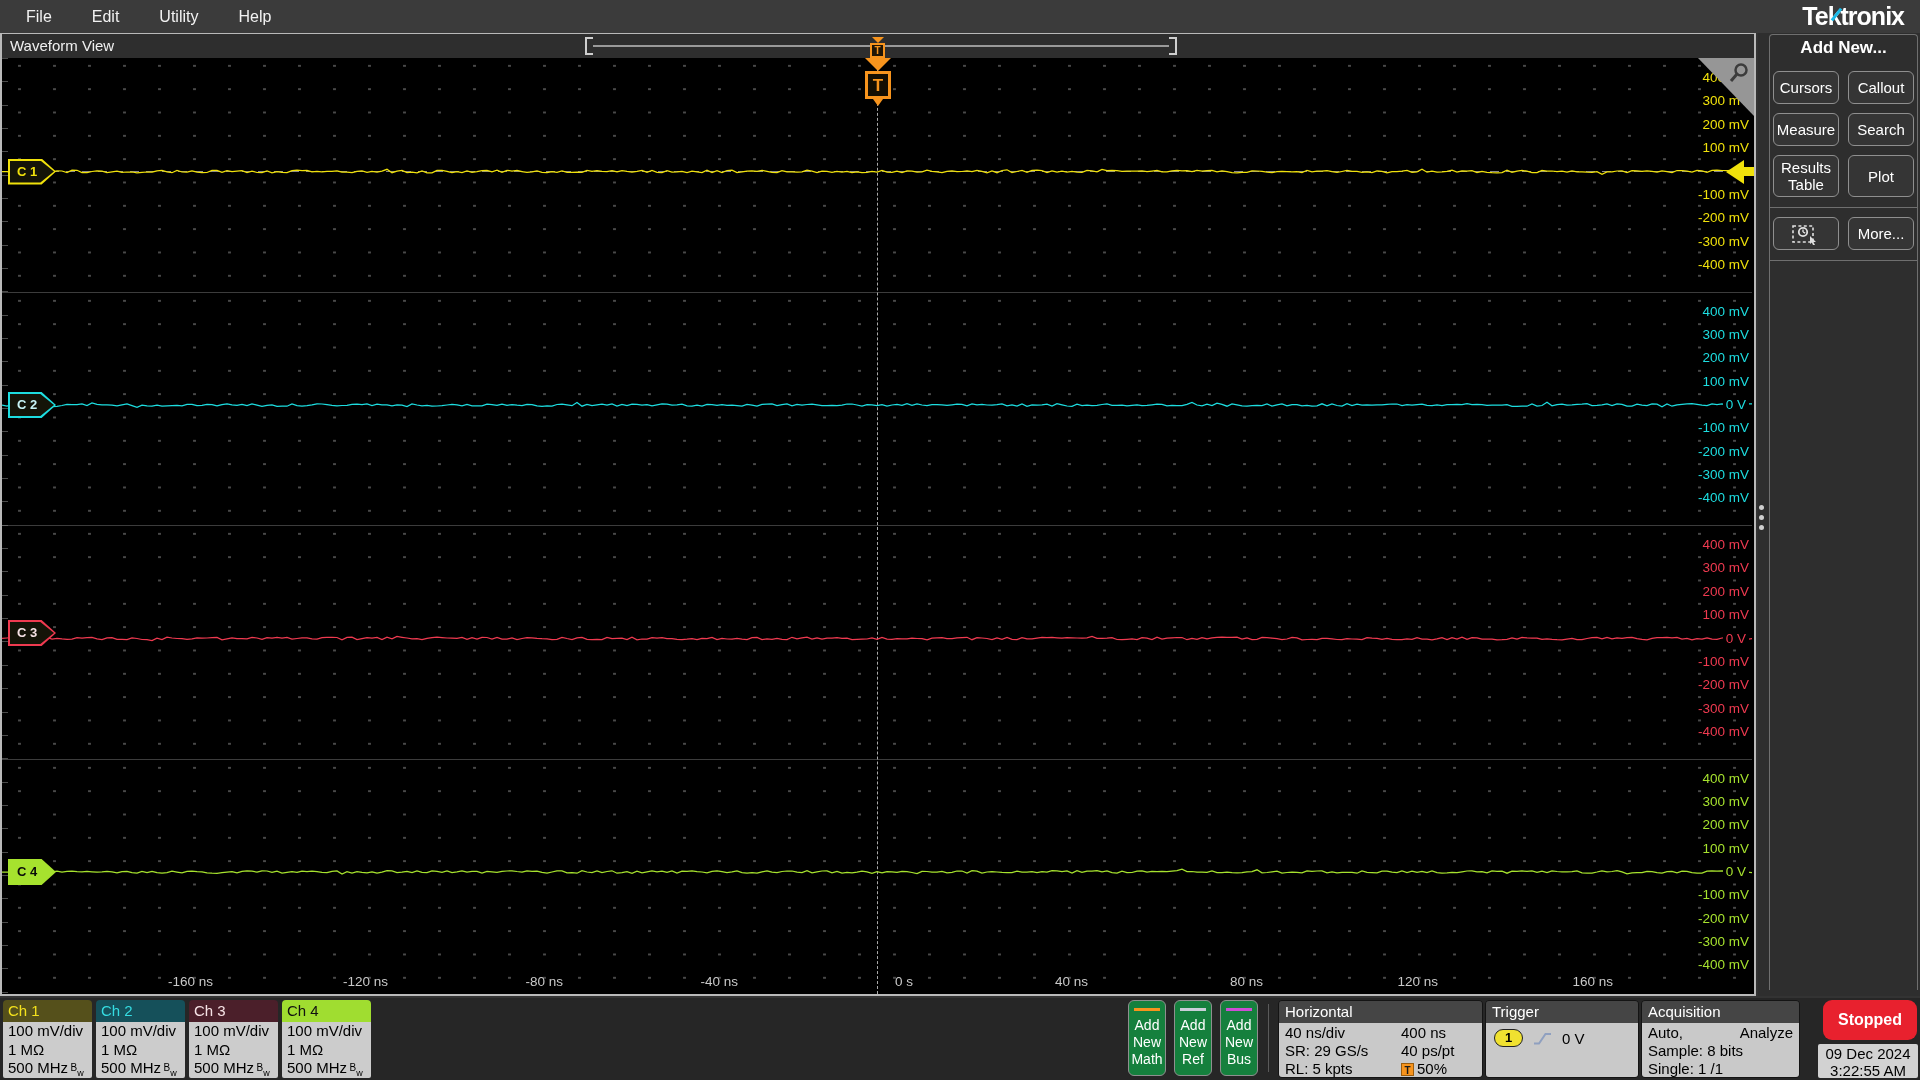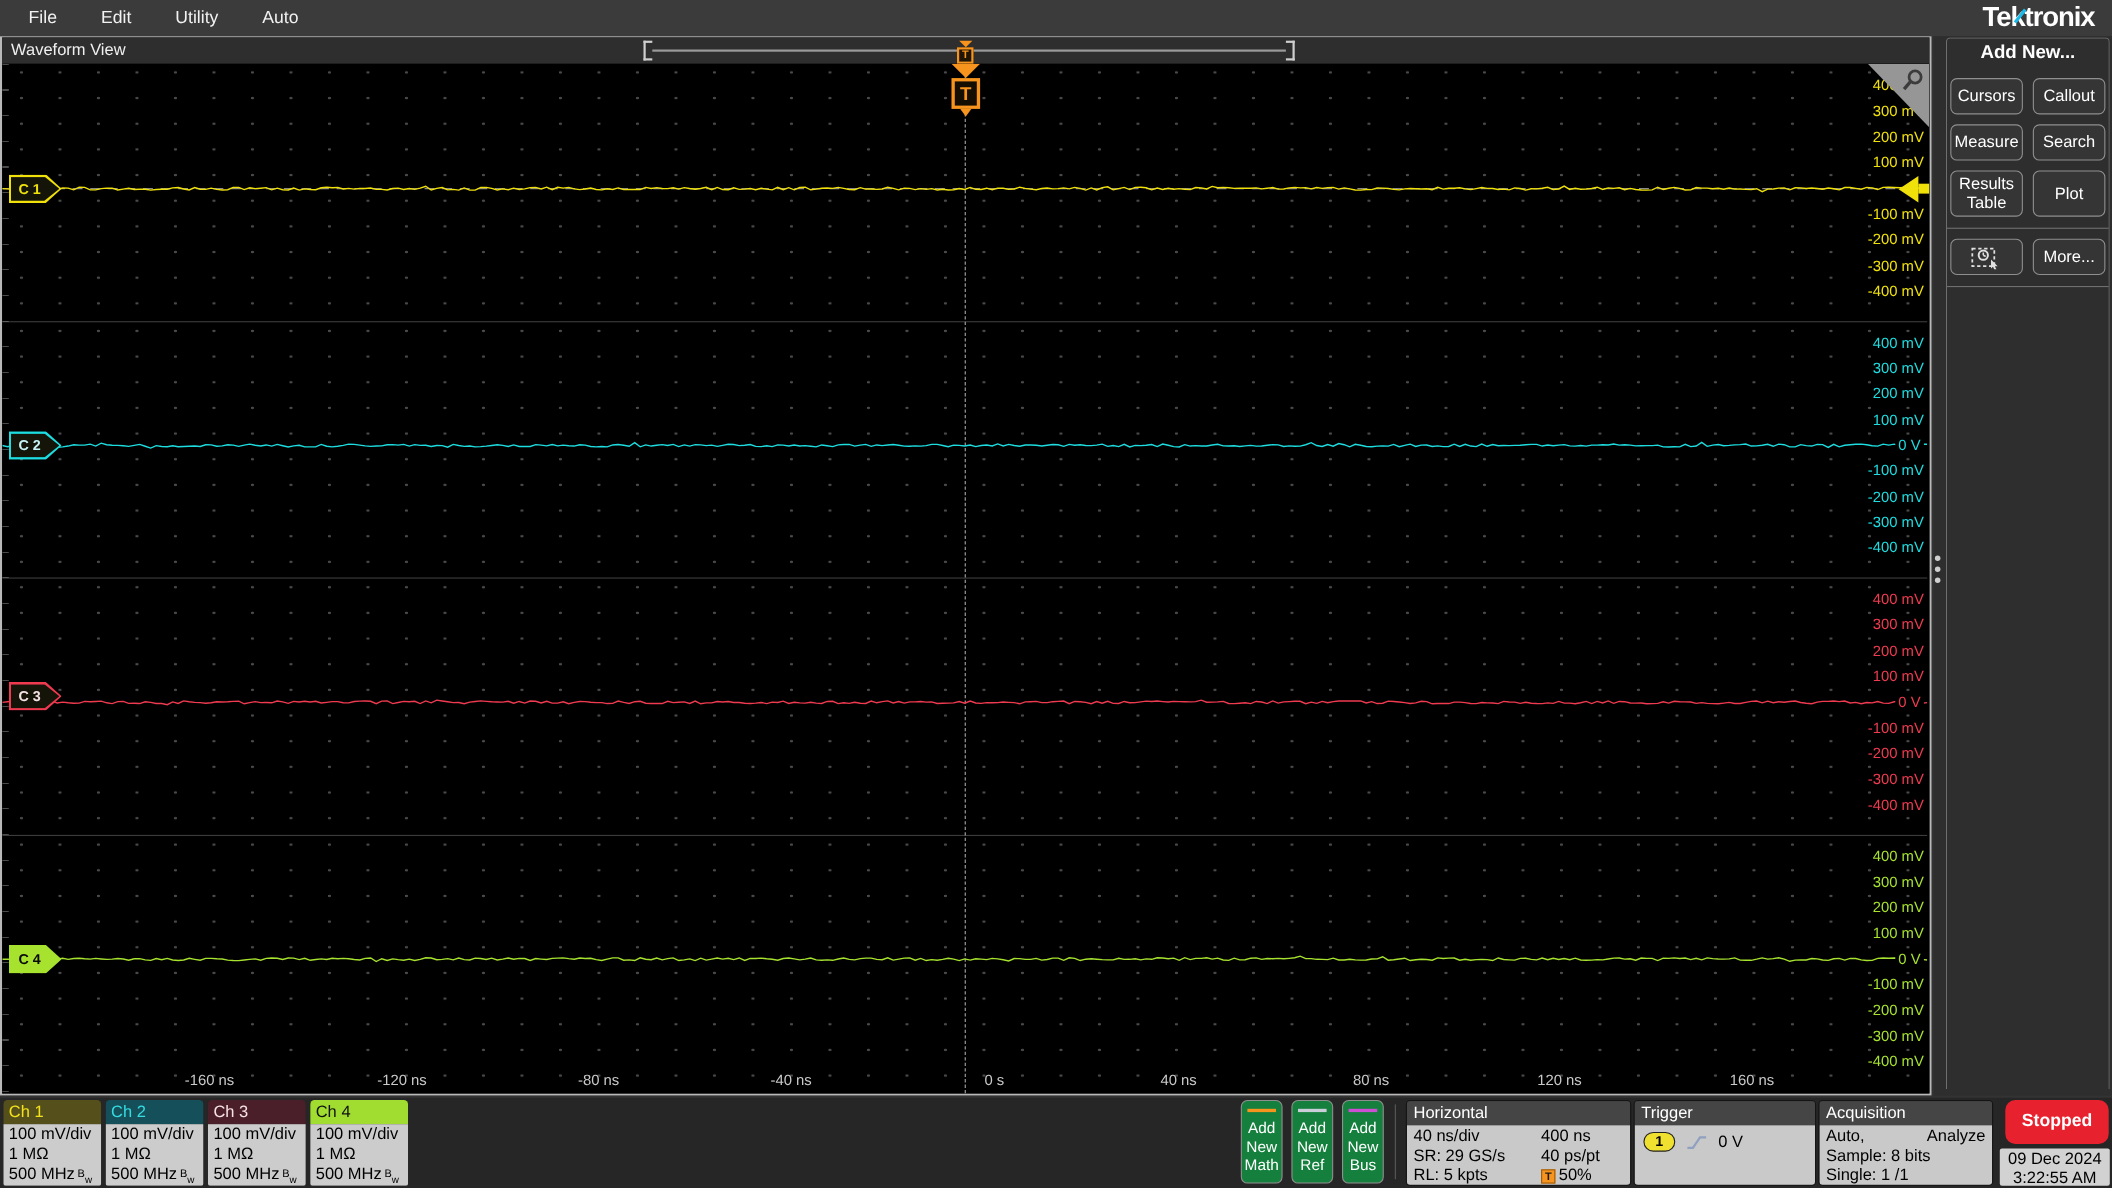--- a/index.html
+++ b/index.html
@@ -97,21 +97,21 @@
   .bw sub { font-size:9px; vertical-align:-3px; }
   .addnew { position:absolute; left:1128px; top:2px; display:flex; gap:8px; }
   .anb { width:38px; height:76px; background:#15803d; border:1px solid #8f8f8f; border-radius:6px;
     color:#fff; font-size:14px; text-align:center; line-height:17px; padding-top:7px; cursor:default; }
   .anb .stripe { width:26px; height:3px; margin:0 auto 6px auto; }
   .bvdiv { position:absolute; left:1268px; top:6px; width:1px; height:68px; background:#5a5a5a; }
   .panels { position:absolute; left:1278px; top:2px; display:flex; gap:2px; }
   .panel { height:78px; border-radius:4px; overflow:hidden; border:1px solid #141414; cursor:default; }
   .panel .hd { height:22px; background:#454545; color:#fff; font-size:15px; padding:2px 0 0 6px; }
   .panel .bd { height:55px; background:#c9c9c9; color:#000; font-size:15px; padding:1px 6px; }
-  .p-horiz { width:205px; } .p-trig { width:166px; } .p-acq { width:159px; }
+  .p-horiz { width:205px; } .p-trig { width:154px; } .p-acq { width:159px; }
   .hrow { display:flex; line-height:18px; }
   .hrow .lc { width:116px; } .hrow .rc { display:flex; align-items:center; gap:3px; }
   .tpos-icon { display:inline-block; width:13px; height:13px; background:#f7941d; color:#1a1a1a;
     font-size:10px; font-weight:bold; text-align:center; line-height:13px; border:1px solid #9a5c0d; }
   .trow { display:flex; align-items:center; gap:10px; margin:5px 0 0 2px; }
   .tsrc { width:29px; height:18px; background:#f0e130; border:1.5px solid #222; border-radius:9px;
     color:#000; font-size:13px; font-weight:bold; text-align:center; line-height:15px; }
   .arow1 { display:flex; justify-content:space-between; line-height:18px; }
   .aline { line-height:18px; }
   .statusgrp { position:absolute; left:1818px; top:2px; width:100px; }
@@ -120,21 +120,21 @@
   .clock { width:100px; height:34px; margin-top:4px; background:#d2d2d2; border-radius:2px;
     color:#000; font-size:15px; text-align:center; line-height:17px; padding-top:1px; }
 </style>
 </head>
 <body>
 
 <div class="menubar">
   <span class="mitem">File</span>
   <span class="mitem">Edit</span>
   <span class="mitem">Utility</span>
-  <span class="mitem">Auto</span>
+  <span class="mitem">Help</span>
 </div>
 <div class="logo"><span>Te</span><span class="lk">k</span><span>tronix</span></div>
 
 <div class="wv">
   <div class="titlebar">
     <span class="wv-title">Waveform View</span>
     <div class="posbar">
       <div class="br l"></div>
       <div class="track"></div>
       <div class="br r"></div>

